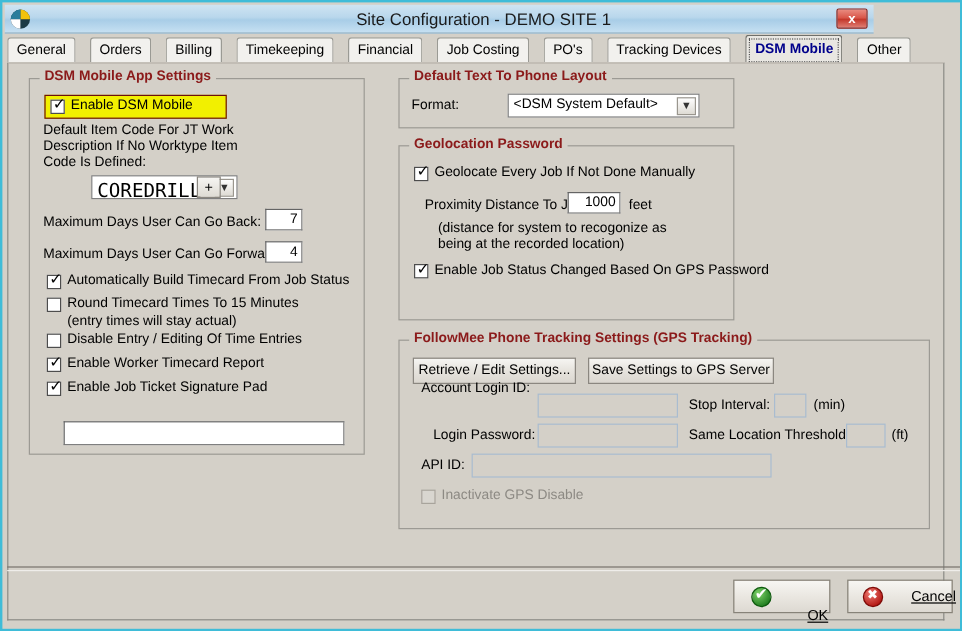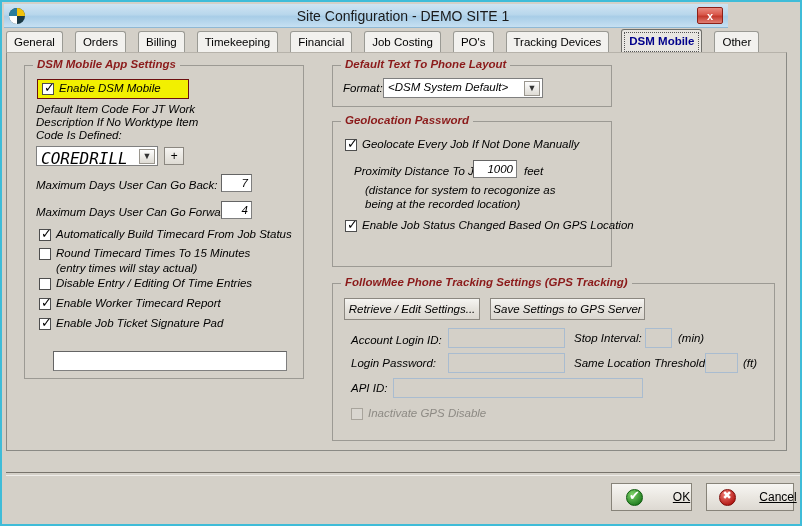--- a/index.html
+++ b/index.html
@@ -69,26 +69,25 @@
     color:#00008b;
     border-color:#6f6f6a;
   }
   .tab.selected .focusbox{
     position:absolute;left:2px;top:2px;right:2px;bottom:0;
     border:1px dotted #555;
     pointer-events:none;
   }
   
   .tabpage{
-    position:absolute;left:4px;top:50px;width:781px;height:399px;
+    position:absolute;left:4px;top:50px;width:781px;height:465px;
     background:#d4d0c8;
     border:1px solid #8a8a85;
     border-top:1px solid #b6b2aa;
     box-sizing:border-box;
-    font-style:italic;
   }
   
   .group{position:absolute;box-sizing:border-box;border:1px solid #9c9a94;}
   .group > .legend{
     position:absolute;top:-8px;left:8px;
     background:#d4d0c8;
     padding:0 4px;
     color:#8b1a1a;
     font-weight:bold;
     font-size:11.5px;
@@ -121,20 +120,21 @@
     font-size:11.5px;color:#000;
     line-height:16px;
     padding:0 3px;
   }
   .tbox.right{text-align:right;}
   .tbox.dis{background:#d4d0c8;border:1px solid #a9bcd0;}
   .combo{
     position:absolute;box-sizing:border-box;
     background:#fff;border:1px solid #7f7f7f;
     font-size:11.5px;
+    margin-left:40px;
   }
   .combo .val{
     position:absolute;left:4px;top:2px;
     font-family:"DejaVu Sans Mono", monospace;
     font-size:16px;color:#000;white-space:nowrap;
   }
   .combo .arrow{
     position:absolute;right:2px;top:2px;width:16px;height:15px;
     background:linear-gradient(to bottom,#fdfdfd,#dedbd4);
     border:1px solid #9a968e;
@@ -325,38 +325,38 @@
       <div class="tbox right" style="left:140px;top:38px;width:44px;height:18px;">1000</div>
       <div class="lbl" style="left:191px;top:43px;">feet</div>
 
       <div class="lbl" style="left:32px;top:62px;">(distance for system to recogonize as</div>
       <div class="lbl" style="left:32px;top:76px;">being at the recorded location)</div>
 
       <div class="cb" style="left:12px;top:98px;">
         <span class="box">
             <span class="tick">✓</span>
           </span>
-        <span class="txt">Enable Job Status Changed Based On GPS Location</span>
+        <span class="txt">Enable Job Status Changed Based On GPS Password</span>
       </div>
     </div>
 
     <div class="group" style="left:325px;top:230px;width:443px;height:158px;">
       <div class="legend">FollowMee Phone Tracking Settings (GPS Tracking)</div>
 
       <div class="btn" style="left:11px;top:14px;width:136px;height:22px;line-height:20px;">Retrieve / Edit Settings...</div>
       <div class="btn" style="left:157px;top:14px;width:155px;height:22px;line-height:20px;">Save Settings to GPS Server</div>
 
-      <div class="lbl" style="left:18px;top:50px;">Account Login ID:</div>
+      <div class="lbl" style="left:18px;top:34px;">Account Login ID:</div>
       <div class="tbox dis" style="left:115px;top:44px;width:117px;height:20px;"></div>
 
       <div class="lbl" style="left:241px;top:48px;">Stop Interval:</div>
       <div class="tbox dis" style="left:312px;top:44px;width:27px;height:20px;"></div>
       <div class="lbl" style="left:345px;top:48px;">(min)</div>
 
-      <div class="lbl" style="left:18px;top:73px;">Login Password:</div>
+      <div class="lbl" style="left:28px;top:73px;">Login Password:</div>
       <div class="tbox dis" style="left:115px;top:69px;width:117px;height:20px;"></div>
 
       <div class="lbl" style="left:241px;top:73px;">Same Location Threshold:</div>
       <div class="tbox dis" style="left:372px;top:69px;width:33px;height:20px;"></div>
       <div class="lbl" style="left:410px;top:73px;">(ft)</div>
 
       <div class="lbl" style="left:18px;top:98px;">API ID:</div>
       <div class="tbox dis" style="left:60px;top:94px;width:250px;height:20px;"></div>
 
       <div class="cb" style="left:18px;top:124px;">
@@ -364,21 +364,21 @@
         <span class="txt dis">Inactivate GPS Disable</span>
       </div>
     </div>
 
   </div>
 
   <div class="sep"></div>
 
   <div class="bigbtn" style="left:609px;top:481px;width:81px;height:28px;">
     <span class="ico ico-ok" style="left:14px;"></span>
-    <span class="lab" style="padding-left:30px;"><u>OK</u></span>
+    <span class="lab" style="padding-left:30px;margin-top:16px;"><u>OK</u></span>
   </div>
 
   <div class="bigbtn" style="left:704px;top:481px;width:88px;height:28px;">
     <span class="ico ico-cancel" style="left:12px;"></span>
     <span class="lab" style="padding-left:28px;"><u>Cancel</u></span>
   </div>
 
 </div>
 
 </body></html>

